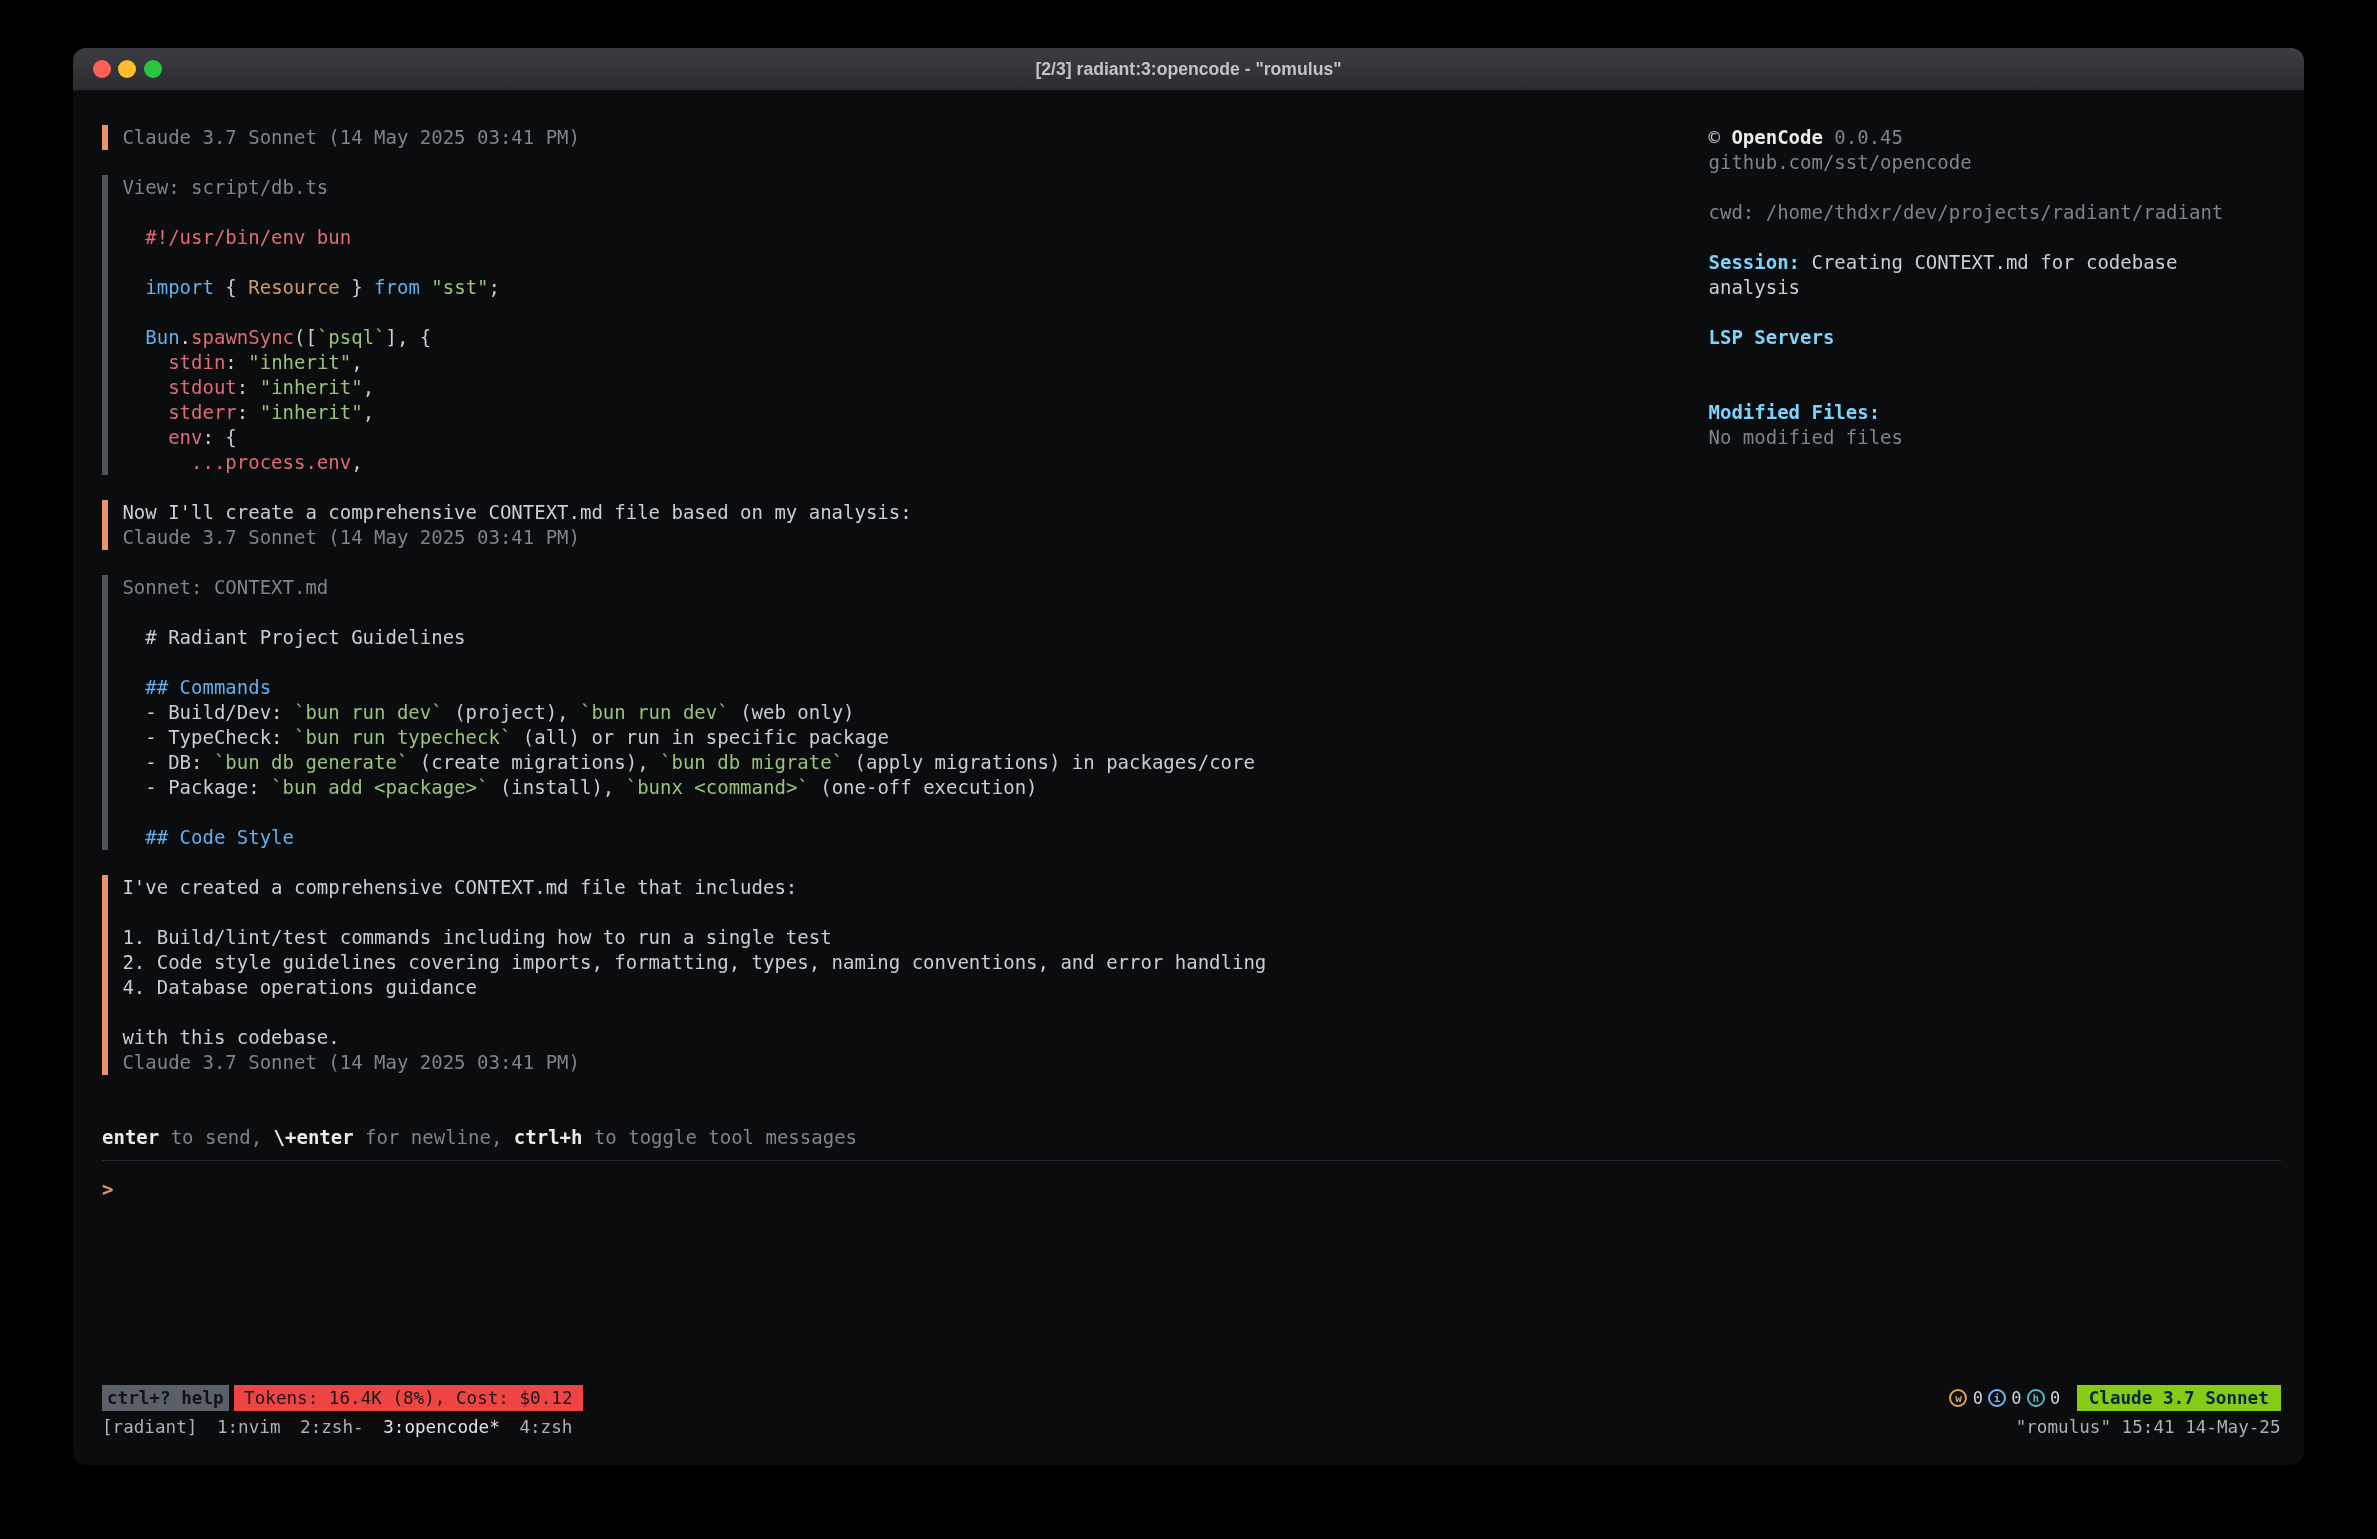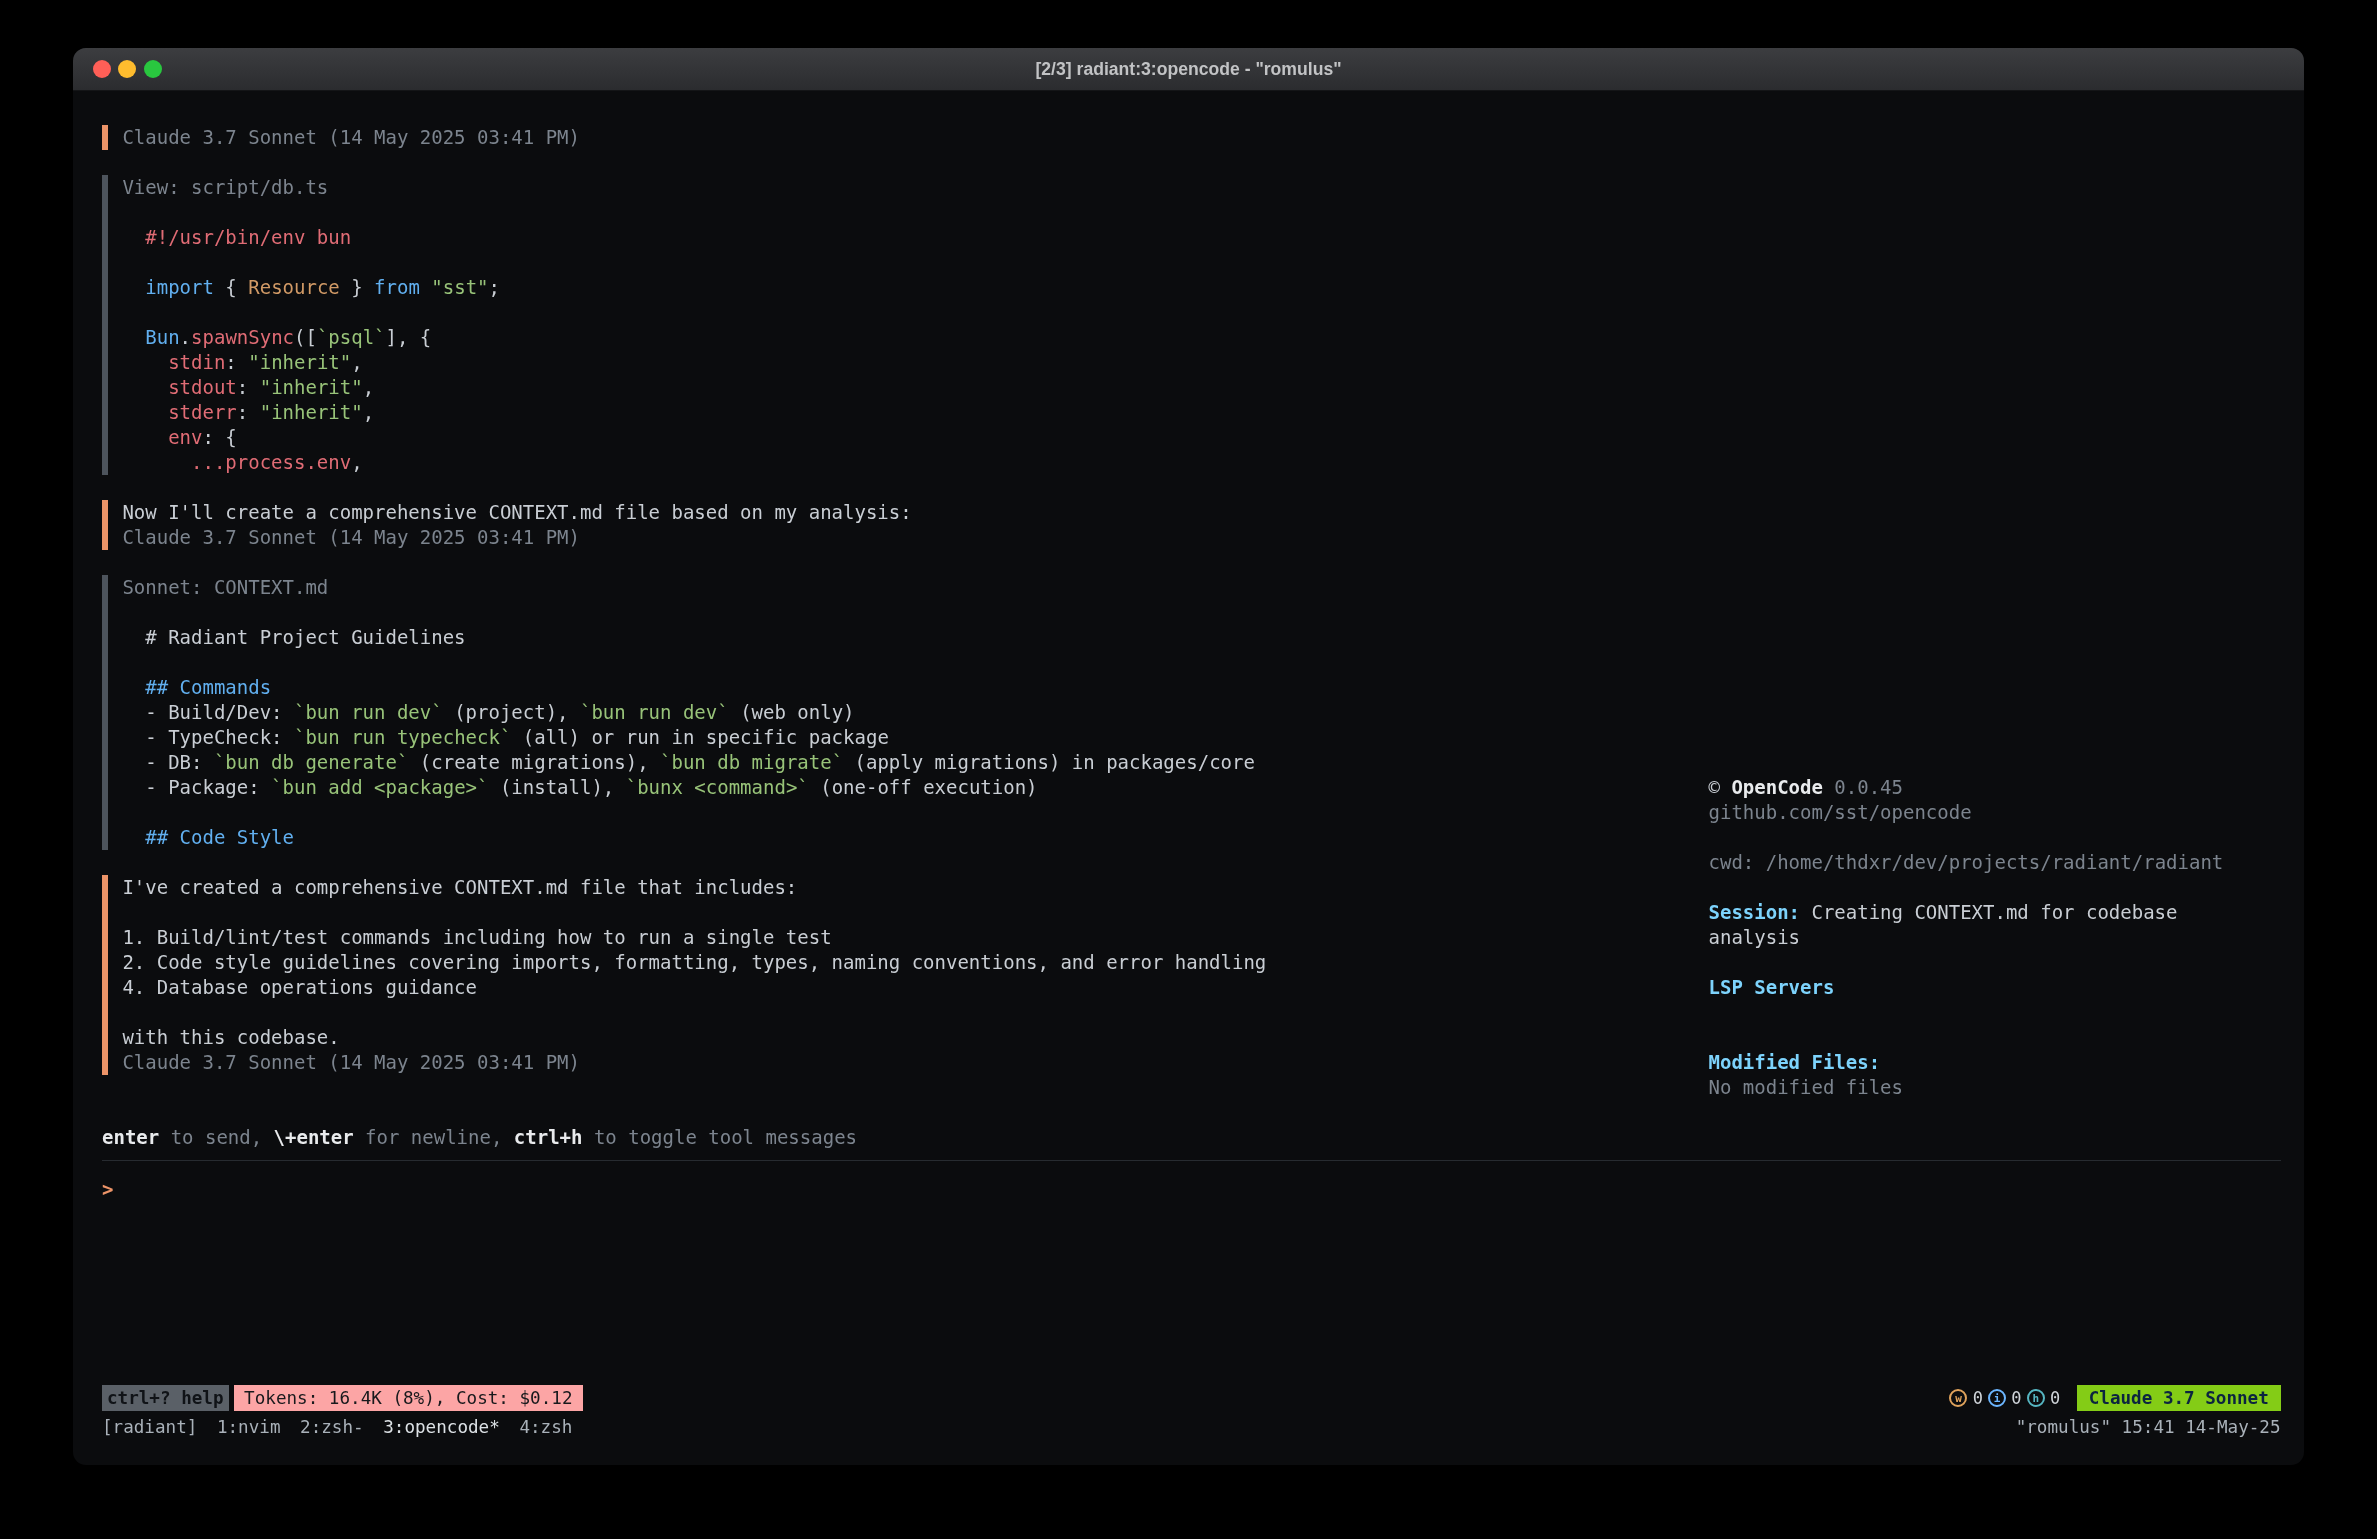--- a/index.html
+++ b/index.html
@@ -22,21 +22,21 @@
   .light.green{background:#29c73f;}
   .titlebar .title{
     position:absolute;left:0;right:0;text-align:center;
     font-family:"Liberation Sans",sans-serif;font-size:17.6px;font-weight:700;color:#c2c3c5;
   }
 
   .content{
     height:calc(100% - 42px);box-sizing:border-box;
     padding:34px 23.5px 26px 29px;display:flex;flex-direction:column;
   }
-  .main-row{display:flex;flex:0 0 auto;align-items:flex-end;}
+  .main-row{display:flex;flex:0 0 auto;}
   .chat{flex:1 1 auto;min-width:0;}
   .sidebar{flex:0 0 572px;}
 
   .block{border-left:6.5px solid #4d545c;padding-left:14.4px;margin-bottom:25px;}
   .b-orange{border-left-color:#ec9468;}
   .b-gray{border-left-color:#4d545c;}
 
   .line{white-space:pre;min-height:25px;}
   .c-text{color:#c9ced4;}
   .c-dim{color:#7c848e;}
@@ -49,21 +49,21 @@
 
   .hints{margin-top:25px;white-space:pre;}
   .separator{border-top:1.3px solid #272b30;margin-top:10.4px;}
   .prompt-area{margin-top:15.7px;}
   .prompt-char{color:#ec9468;font-weight:700;}
   .spacer{flex:1 1 auto;}
 
   .statusbar{display:flex;align-items:center;height:29px;flex:0 0 auto;}
   .help-box{background:#5a6067;color:#101317;font-weight:700;padding:0 5px;height:26px;
     display:flex;align-items:center;font-size:17.6px;}
-  .tokens-box{background:#fca5a5;color:#17191c;padding:0 10.4px;height:26px;
+  .tokens-box{background:#ef4444;color:#17191c;padding:0 10.4px;height:26px;
     display:flex;align-items:center;margin-left:5.2px;font-size:17.6px;}
   .status-right{margin-left:auto;display:flex;align-items:center;gap:13px;}
   .diag{display:flex;align-items:center;gap:5.2px;font-size:17px;}
   .diag-circle{width:18px;height:18px;border-radius:50%;border:2px solid currentColor;
     display:flex;align-items:center;justify-content:center;font-size:11px;font-weight:700;box-sizing:border-box;}
   .diag-count{color:#cfd4d9;}
   .model-badge{background:#84cc16;color:#0b2440;font-weight:700;height:26px;
     display:flex;align-items:center;padding:0 11.7px;font-size:17.6px;margin-left:3.9px;}
 
   .tmuxbar{display:flex;height:26px;align-items:center;color:#a9b1b9;font-size:17.6px;margin-top:1.3px;flex:0 0 auto;}

